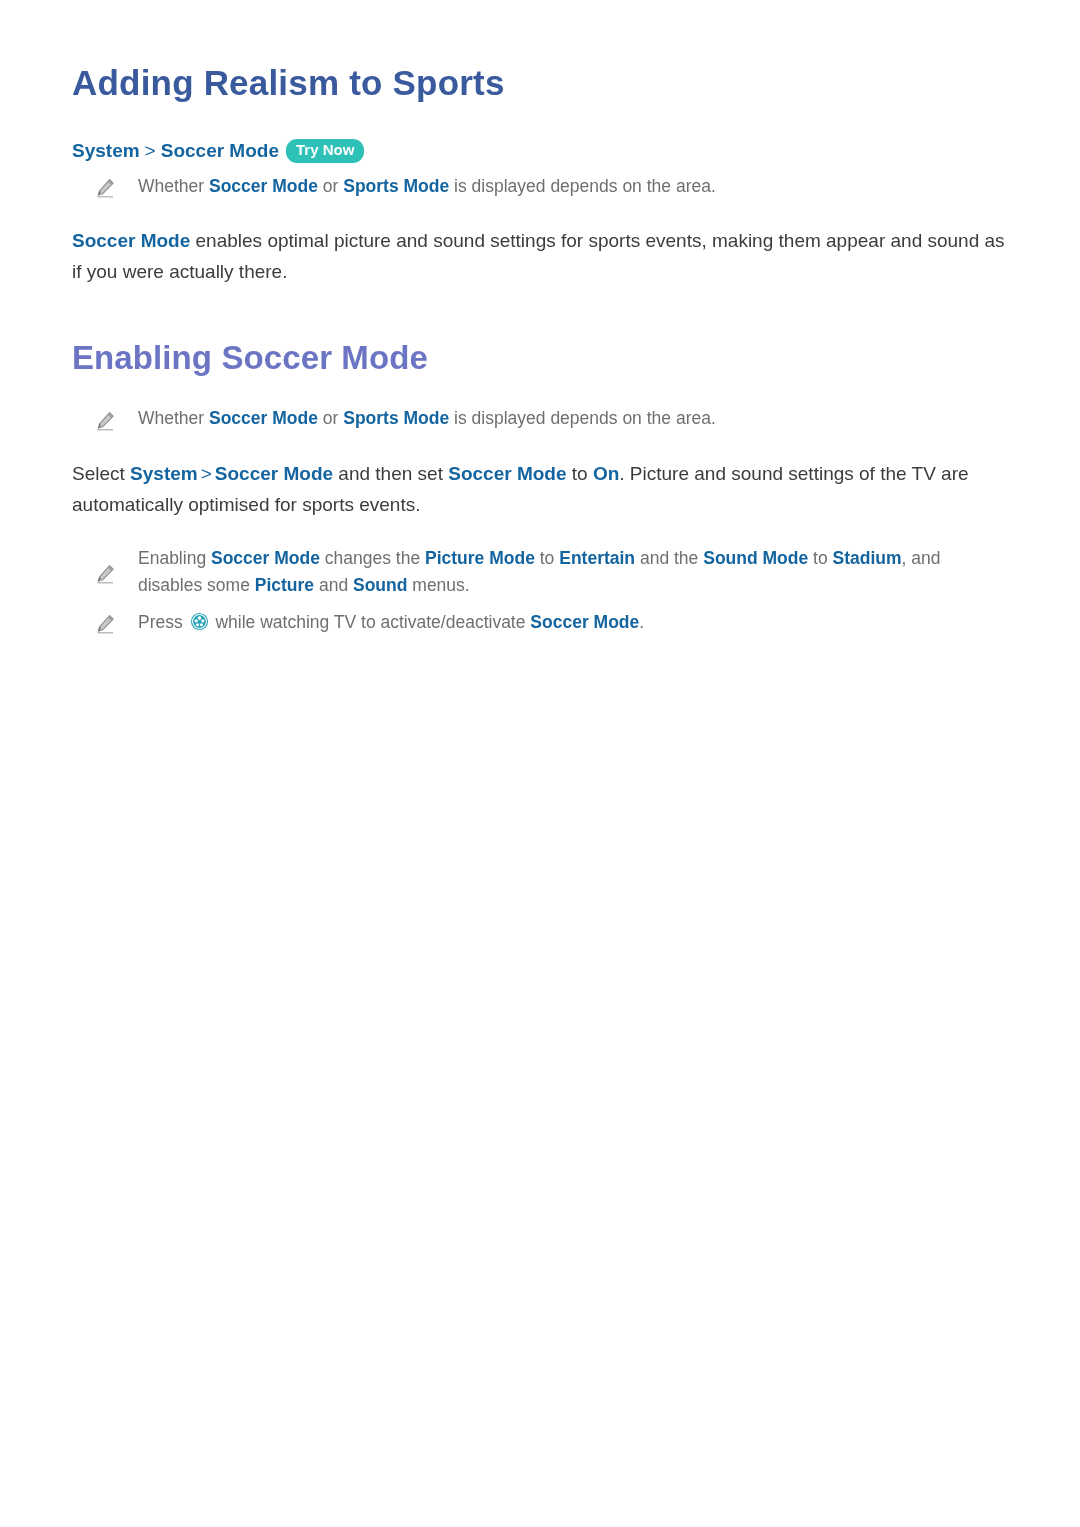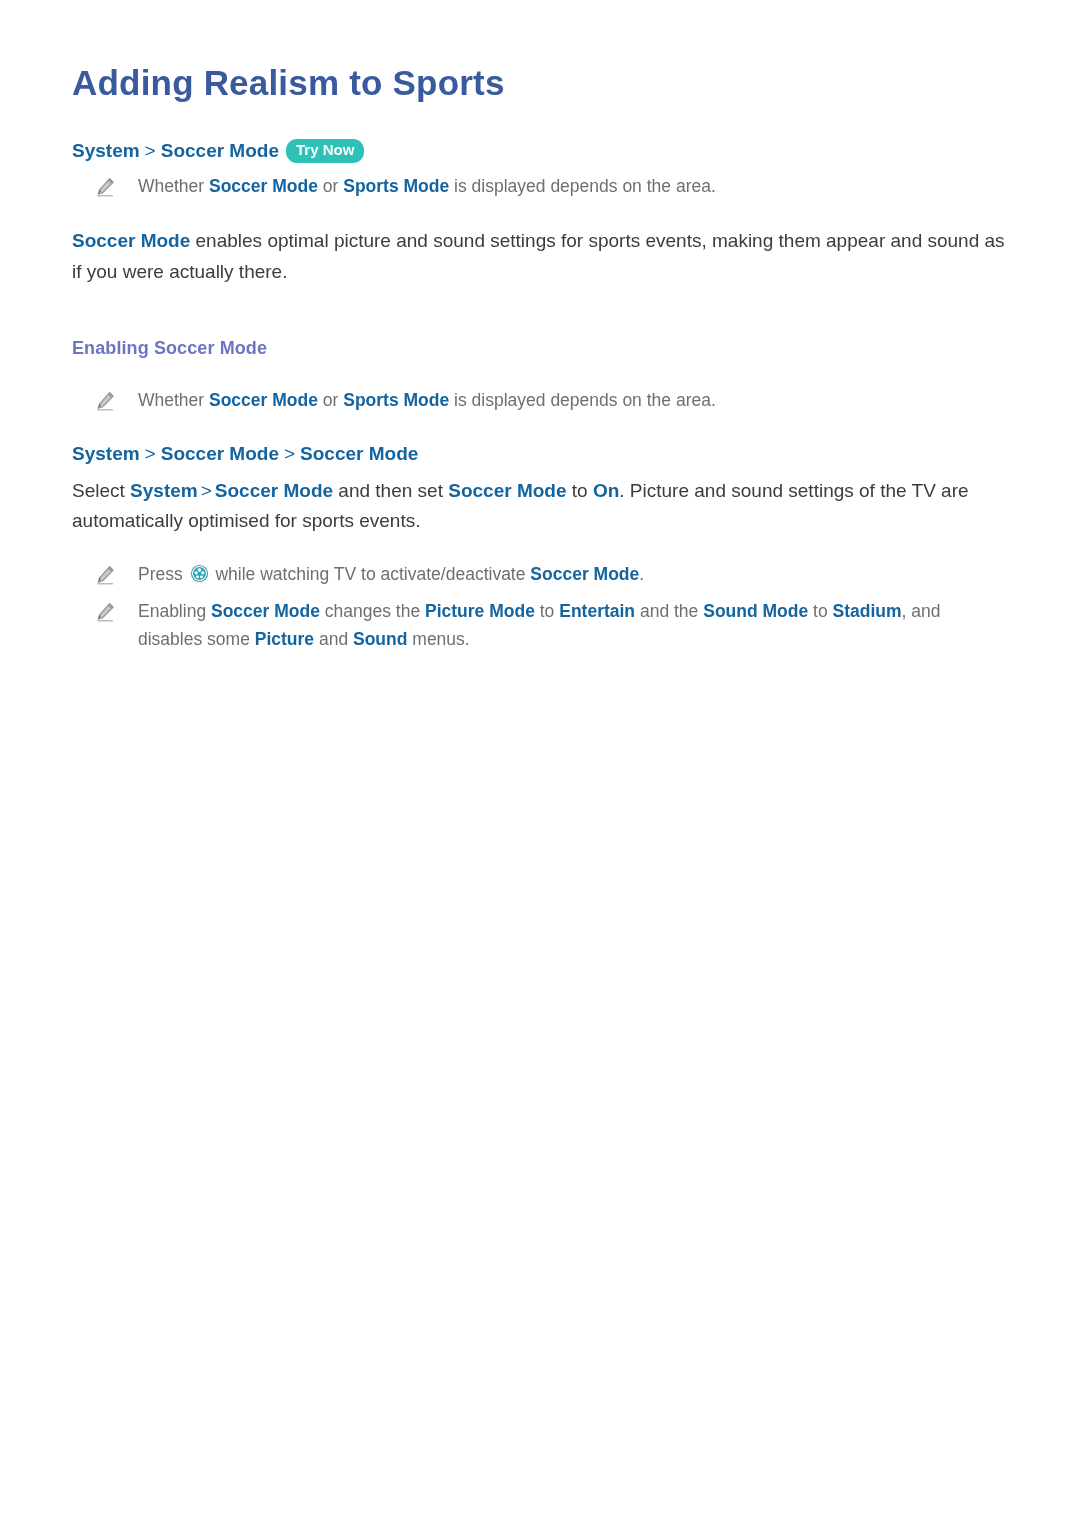--- a/index.html
+++ b/index.html
@@ -25,21 +25,21 @@
   
   .page-title {
     font-size: 35px;
     font-weight: bold;
     color: #3a5a9e;
     letter-spacing: 0.2px;
     line-height: 1.2;
     margin: 0 0 34px 0;
   }
   .section-title {
-    font-size: 18px;
+    font-size: 33px;
     font-weight: bold;
     color: #6b75c4;
     letter-spacing: 0.1px;
     line-height: 1.2;
     margin: 0 0 28px 0;
   }
 
   
   .breadcrumb {
     font-size: 19px;
@@ -85,21 +85,21 @@
   }
   .para .sep {
     color: #1464a0;
     font-weight: normal;
     padding: 0 3px;
   }
 
   
   .note {
     display: flex;
-    align-items: flex-start;
+    align-items: center;
     margin: 0 0 9px 0;
     max-width: 960px;
   }
   .note.gap-below { margin-bottom: 26px; }
   .note-icon {
     flex: 0 0 auto;
     width: 22px;
     height: 22px;
     margin: 3px 22px 0 22px;
   }
@@ -158,25 +158,34 @@
       <svg width="22" height="22" viewBox="0 0 22 22">
         <path d="M15.6 2.6 L19.2 6.2 L8.6 16.8 L4.2 18.3 L5.6 13.8 Z" fill="#c9c9c9" stroke="#8e8e8e" stroke-width="1.1" stroke-linejoin="round"></path>
         <path d="M15.6 2.6 L19.2 6.2 L17.4 8.0 L13.8 4.4 Z" fill="#9d9d9d"></path>
         <path d="M4.2 18.3 L5.6 13.8 L7.0 15.2 Z" fill="#6e6e6e"></path>
         <rect x="3.4" y="19.0" width="15.6" height="1.5" fill="#bdbdbd"></rect>
       </svg>
     </span>
     <span class="note-text"><span>Whether </span><b>Soccer Mode</b><span> or </span><b>Sports Mode</b><span> is displayed depends on the area.</span></span>
   </div>
 
-  <div class="breadcrumb">
-    <span class="crumb">System</span><span class="sep">&gt;</span><span class="crumb">Soccer Mode</span><span class="sep">&gt;</span><span class="crumb">Soccer Mode</span>
-  </div>
 
   <p class="para tight"><span>Select </span><b>System</b><span class="sep">&gt;</span><b>Soccer Mode</b><span> and then set </span><b>Soccer Mode</b><span> to </span><b>On</b><span>. Picture and sound settings of the TV are automatically optimised for sports events.</span></p>
+
+  <div class="note">
+    <span class="note-icon">
+      <svg width="22" height="22" viewBox="0 0 22 22">
+        <path d="M15.6 2.6 L19.2 6.2 L8.6 16.8 L4.2 18.3 L5.6 13.8 Z" fill="#c9c9c9" stroke="#8e8e8e" stroke-width="1.1" stroke-linejoin="round"></path>
+        <path d="M15.6 2.6 L19.2 6.2 L17.4 8.0 L13.8 4.4 Z" fill="#9d9d9d"></path>
+        <path d="M4.2 18.3 L5.6 13.8 L7.0 15.2 Z" fill="#6e6e6e"></path>
+        <rect x="3.4" y="19.0" width="15.6" height="1.5" fill="#bdbdbd"></rect>
+      </svg>
+    </span>
+    <span class="note-text"><span>Enabling </span><b>Soccer Mode</b><span> changes the </span><b>Picture Mode</b><span> to </span><b>Entertain</b><span> and the </span><b>Sound Mode</b><span> to </span><b>Stadium</b><span>, and disables some </span><b>Picture</b><span> and </span><b>Sound</b><span> menus.</span></span>
+  </div>
 
   <div class="note">
     <span class="note-icon">
       <svg width="22" height="22" viewBox="0 0 22 22">
         <path d="M15.6 2.6 L19.2 6.2 L8.6 16.8 L4.2 18.3 L5.6 13.8 Z" fill="#c9c9c9" stroke="#8e8e8e" stroke-width="1.1" stroke-linejoin="round"></path>
         <path d="M15.6 2.6 L19.2 6.2 L17.4 8.0 L13.8 4.4 Z" fill="#9d9d9d"></path>
         <path d="M4.2 18.3 L5.6 13.8 L7.0 15.2 Z" fill="#6e6e6e"></path>
         <rect x="3.4" y="19.0" width="15.6" height="1.5" fill="#bdbdbd"></rect>
       </svg>
     </span>
@@ -184,25 +193,13 @@
         <circle cx="10" cy="10" r="9" fill="#2aa3b8"></circle>
         <circle cx="10" cy="10" r="7.3" fill="none" stroke="#ffffff" stroke-width="1.1"></circle>
         <circle cx="10" cy="6.4" r="1.9" fill="#ffffff"></circle>
         <circle cx="6.5" cy="9.3" r="1.7" fill="#ffffff"></circle>
         <circle cx="13.5" cy="9.3" r="1.7" fill="#ffffff"></circle>
         <circle cx="7.9" cy="13.4" r="1.6" fill="#ffffff"></circle>
         <circle cx="12.1" cy="13.4" r="1.6" fill="#ffffff"></circle>
       </svg></span><span> while watching TV to activate/deactivate </span><b>Soccer Mode</b><span>.</span></span>
   </div>
 
-  <div class="note">
-    <span class="note-icon">
-      <svg width="22" height="22" viewBox="0 0 22 22">
-        <path d="M15.6 2.6 L19.2 6.2 L8.6 16.8 L4.2 18.3 L5.6 13.8 Z" fill="#c9c9c9" stroke="#8e8e8e" stroke-width="1.1" stroke-linejoin="round"></path>
-        <path d="M15.6 2.6 L19.2 6.2 L17.4 8.0 L13.8 4.4 Z" fill="#9d9d9d"></path>
-        <path d="M4.2 18.3 L5.6 13.8 L7.0 15.2 Z" fill="#6e6e6e"></path>
-        <rect x="3.4" y="19.0" width="15.6" height="1.5" fill="#bdbdbd"></rect>
-      </svg>
-    </span>
-    <span class="note-text"><span>Enabling </span><b>Soccer Mode</b><span> changes the </span><b>Picture Mode</b><span> to </span><b>Entertain</b><span> and the </span><b>Sound Mode</b><span> to </span><b>Stadium</b><span>, and disables some </span><b>Picture</b><span> and </span><b>Sound</b><span> menus.</span></span>
-  </div>
-
 </div>
 
 </body></html>

